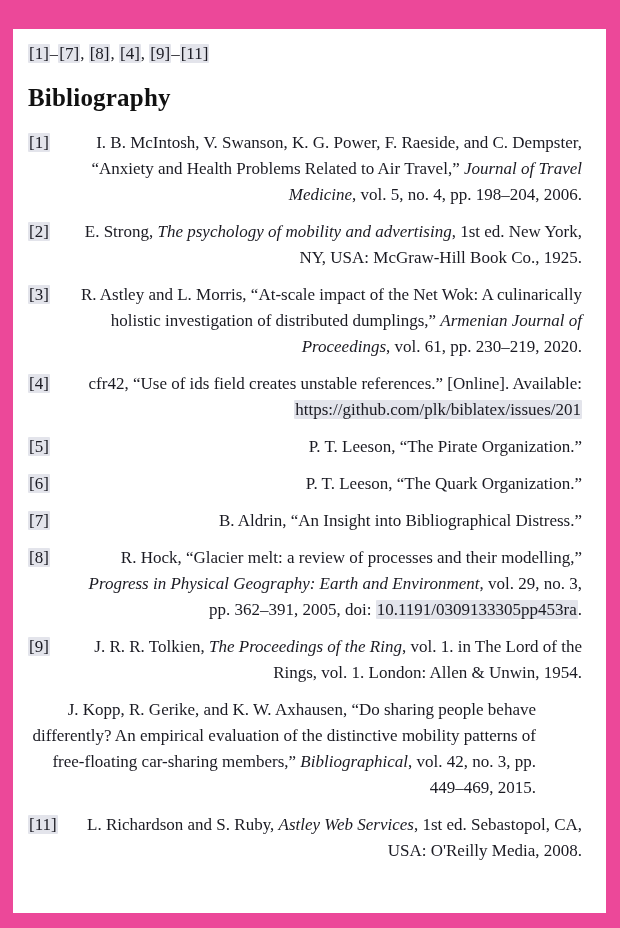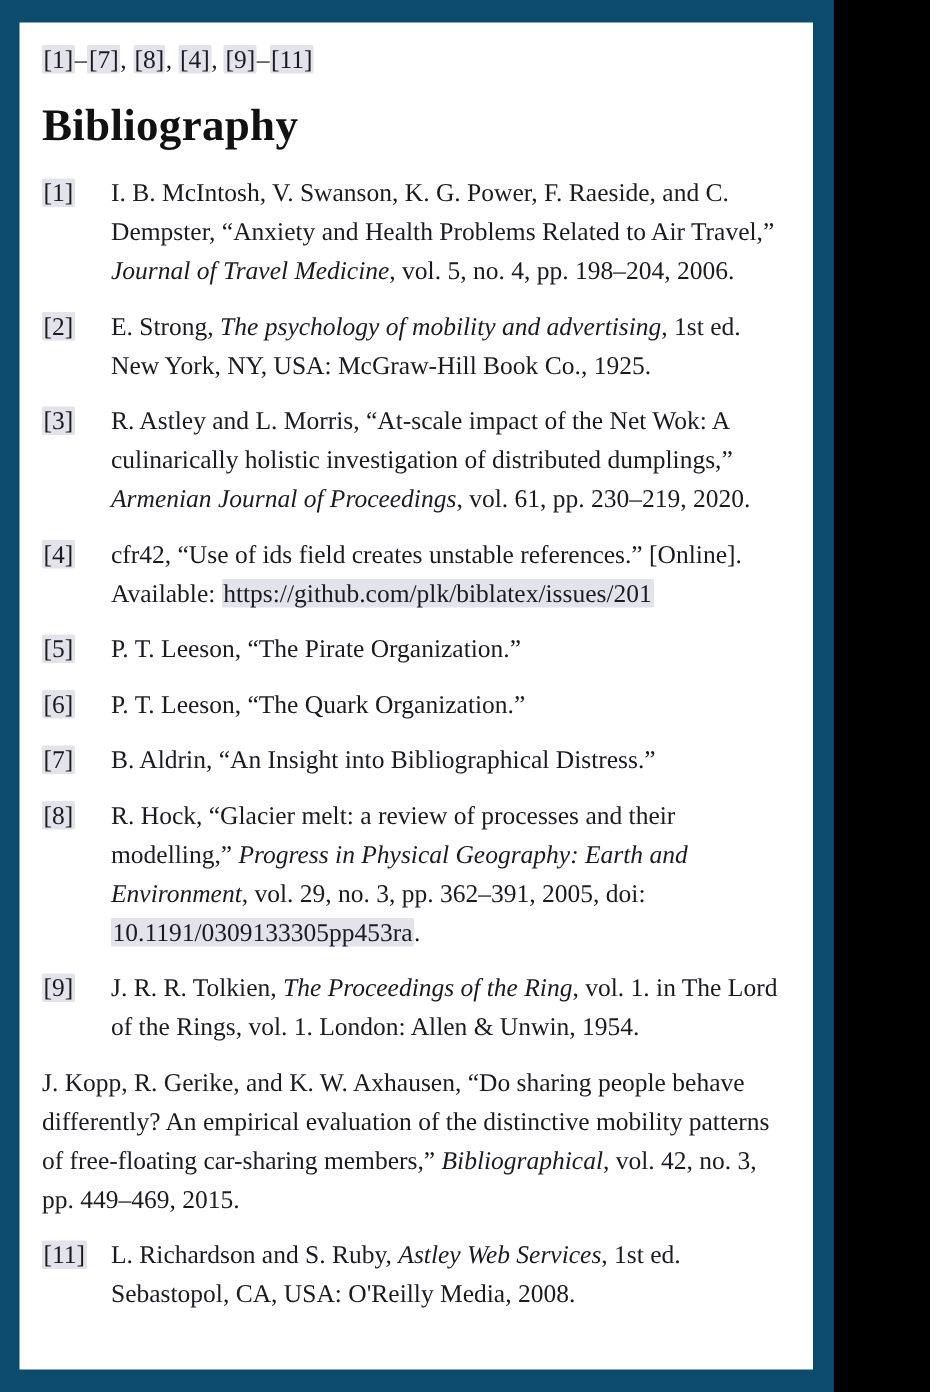--- a/index.html
+++ b/index.html
@@ -3,62 +3,63 @@
 <meta charset="utf-8">
 <style>
   html, body {
     margin: 0;
     padding: 0;
     width: 620px;
     height: 928px;
     background: #000;
   }
   .frame {
-    width: 556px;
+    width: 620px;
     height: 928px;
     box-sizing: border-box;
-    padding: 15px 14px 15px 13px;
-    background: #0c4a6e;
+    padding: 29px 14px 15px 13px;
+    background: #ec4899;
   }
   .paper {
     width: 100%;
     height: 100%;
     box-sizing: border-box;
     background: #fff;
     padding: 14px 14px 0 15px;
     overflow: hidden;
     font-family: "Liberation Serif", "DejaVu Serif", serif;
     color: #1a1a22;
   }
   .citeline {
     margin: 0 0 20px 0;
     font-size: 17px;
     line-height: 21px;
   }
   h1.bib-heading {
     margin: 0 0 18px 0;
-    font-size: 30px;
+    font-size: 25px;
     line-height: 28px;
     font-weight: bold;
     letter-spacing: 0.2px;
     color: #111;
   }
   .ref-list { margin: 0; }
   .ref-item {
     display: flex;
     margin: 0 0 11px 0;
     font-size: 17px;
     line-height: 26px;
   }
   .ref-label-col {
     flex: 0 0 46px;
   }
   .ref-body {
     flex: 1 1 auto;
     max-width: 508px;
+    text-align: right;
   }
   .lk {
     background: var(--hl, #e3e4eb);
     padding: 0 1px;
     border-radius: 1px;
   }
   .it { font-style: italic; }
   .tx { font-style: normal; }
 </style>
 </head>

